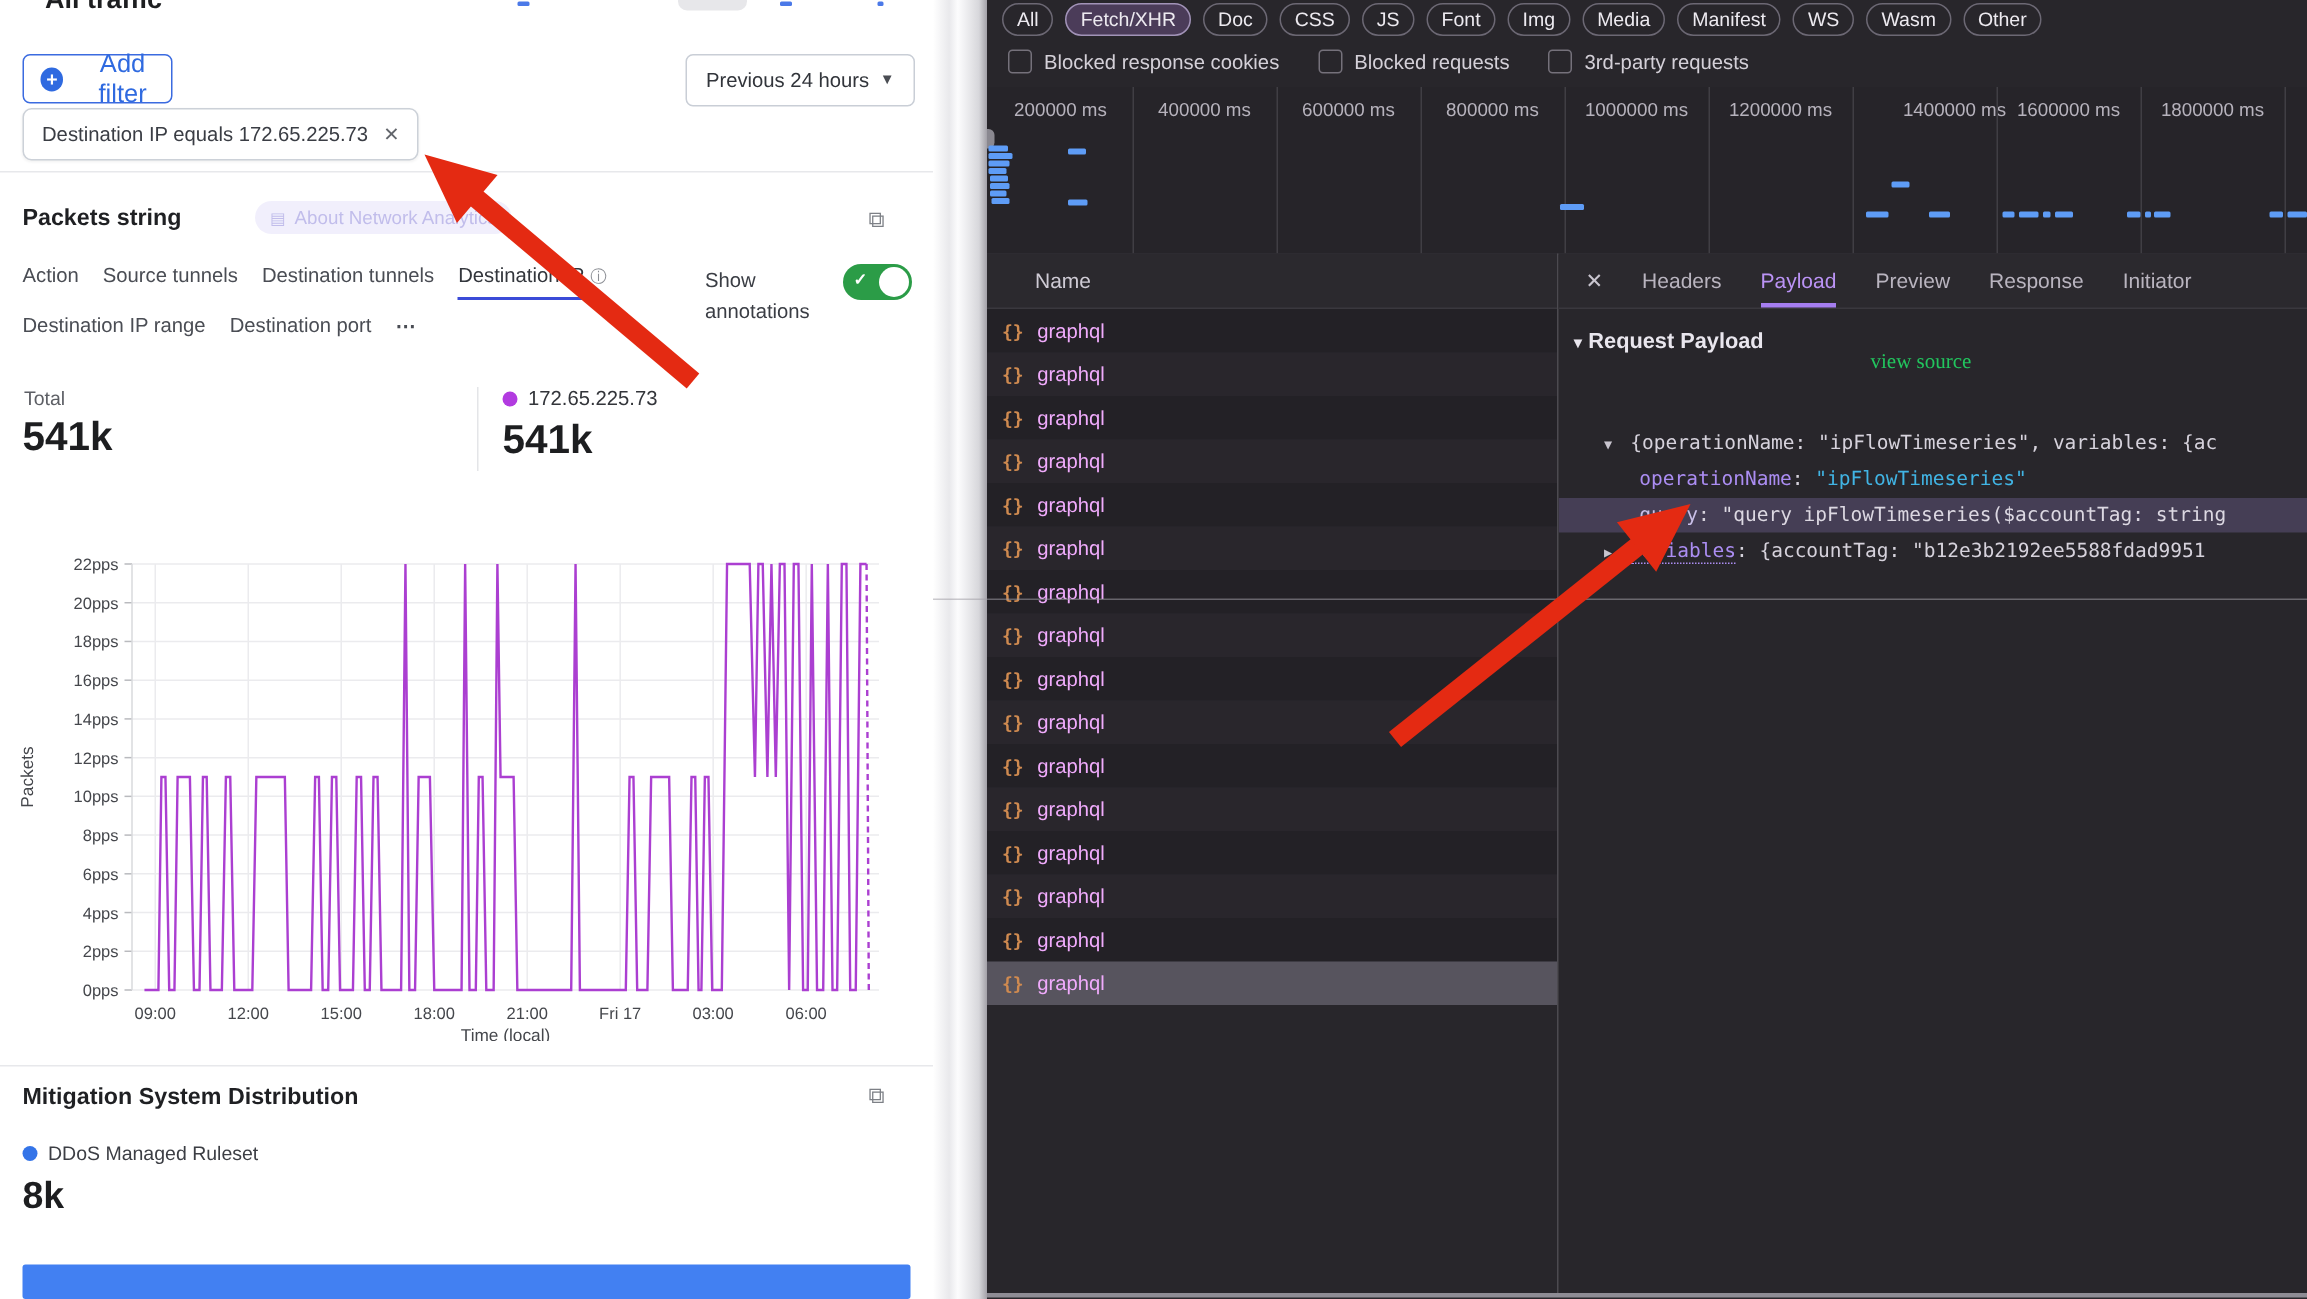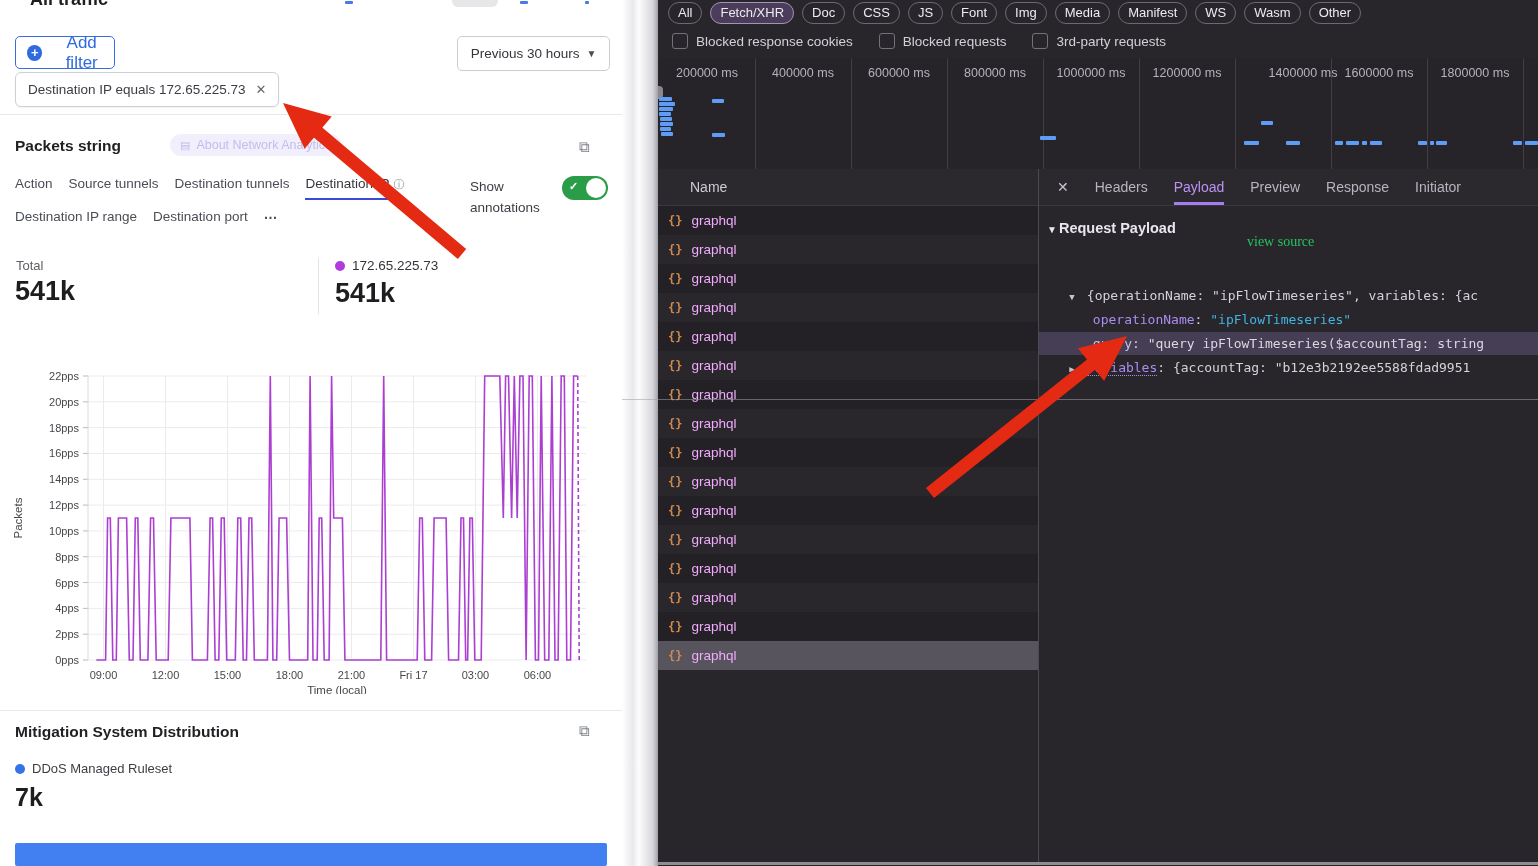--- a/index.html
+++ b/index.html
@@ -120,21 +120,21 @@
     <div class="top-dash" style="left:520px;width:8px"></div>
     <div class="top-dash" style="left:585px;width:4px"></div>
     <div class="top-blob" style="left:452px;width:46px"></div>
 
     <button class="btn-add">
       <span class="plus">+</span>
       <span class="lbl">Add filter</span>
     </button>
 
     <div class="time-select">
-      <span>Previous 30 hours</span>
+      <span>Previous 24 hours</span>
       <span class="caret">▼</span>
     </div>
 
     <div class="filter-chip">
       <span>Destination IP equals 172.65.225.73</span>
       <span class="x">✕</span>
     </div>
 
     <div class="hdiv" style="top:114px"></div>
 
@@ -236,21 +236,21 @@
       </svg>
 
     <div class="hdiv" style="top:710px"></div>
 
     <div class="sec-title" style="left:15px;top:723px">Mitigation System Distribution</div>
     <div class="popout" style="top:722px">⧉</div>
     <div class="mit-legend">
       <span class="dot" id="mit-dot" style="background: rgb(52, 116, 232);"></span>
       <span>DDoS Managed Ruleset</span>
     </div>
-    <div class="abs" style="left:15px;top:783px;font-size:25px;font-weight:bold;color:#1d1e20">7k</div>
+    <div class="abs" style="left:15px;top:783px;font-size:25px;font-weight:bold;color:#1d1e20">8k</div>
     <div class="mit-bar" id="mit-bar" style="background: rgb(66, 128, 242);"></div>
   </section>
 
   <div class="window-edge"></div>
 
   <section class="devtools">
     <div class="pill-row" id="pill-row">
         <span class="pill">All</span>
         <span class="pill active">Fetch/XHR</span>
         <span class="pill">Doc</span>

